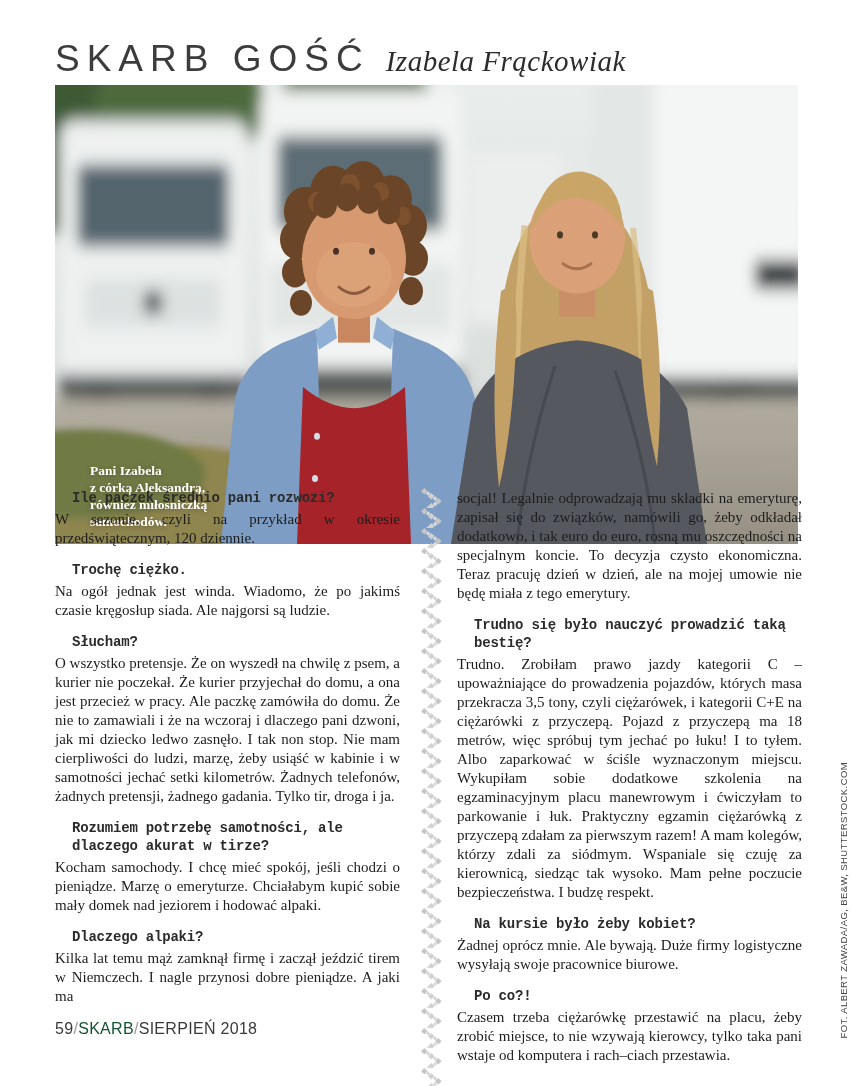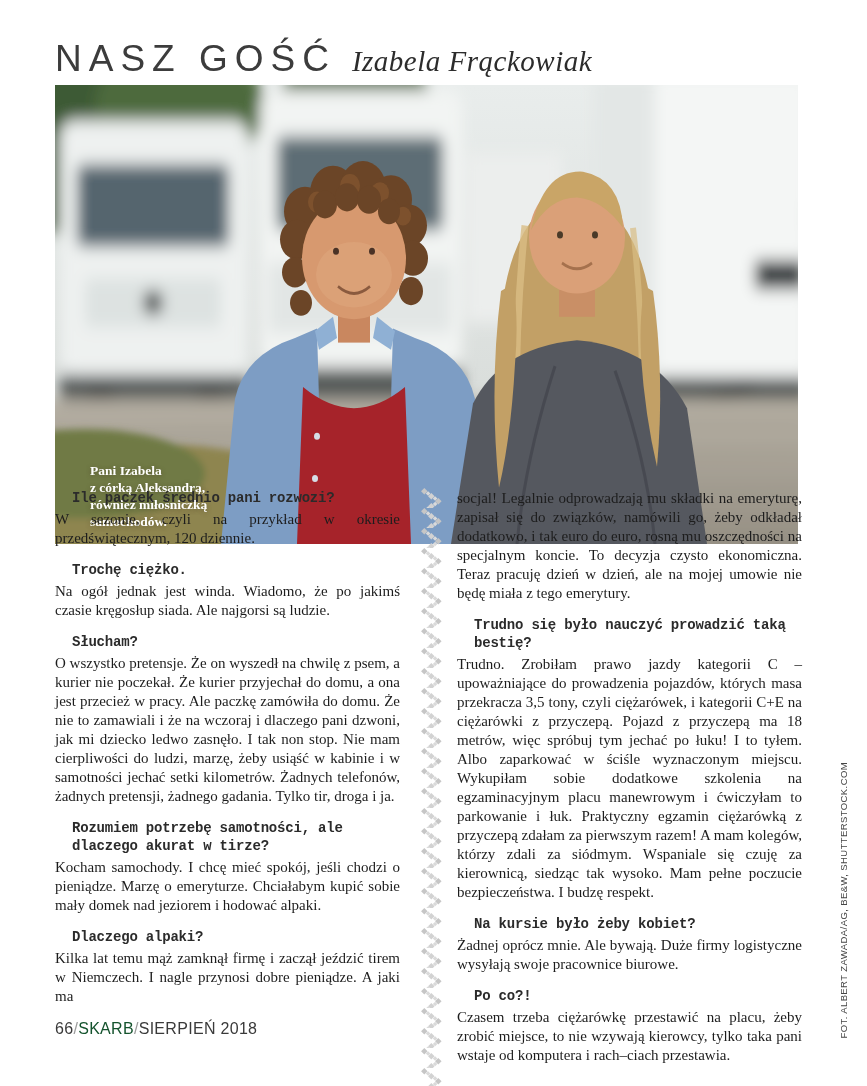--- a/index.html
+++ b/index.html
@@ -61,21 +61,21 @@
     font-family:"Liberation Sans", sans-serif; font-size:9.5px; letter-spacing:0.4px;
     color:#454545; white-space:nowrap;
   }
 </style>
 </head>
 <body>
 
 <div class="page">
 
   <div class="header">
-    <div class="section-title">NASZ GOŚĆ</div>
+    <div class="section-title">SKARB GOŚĆ</div>
     <div class="guest-name">Izabela Frąckowiak</div>
   </div>
 
   <div class="photo">
     <svg viewBox="0 0 743 392" preserveAspectRatio="none">
       <defs>
         <filter id="bBig" x="-20%" y="-20%" width="140%" height="140%">
             <feGaussianBlur stdDeviation="7"></feGaussianBlur>
           </filter>
         <filter id="bSoft" x="-20%" y="-20%" width="140%" height="140%">
@@ -236,18 +236,18 @@
         <h3 class="question">Trudno się było nauczyć prowadzić taką bestię?</h3>
         <p class="answer">Trudno. Zrobiłam prawo jazdy kategorii C – upoważniające do prowadzenia pojazdów, których masa przekracza 3,5 tony, czyli ciężarówek, i kategorii C+E na ciężarówki z przyczepą. Pojazd z przyczepą ma 18 metrów, więc spróbuj tym jechać po łuku! I to tyłem. Albo zaparkować w ściśle wyznaczonym miejscu. Wykupiłam sobie dodatkowe szkolenia na egzaminacyjnym placu manewrowym i ćwiczyłam to parkowanie i łuk. Praktyczny egzamin ciężarówką z przyczepą zdałam za pierwszym razem! A mam kolegów, którzy zdali za siódmym. Wspaniale się czuję za kierownicą, siedząc tak wysoko. Mam pełne poczucie bezpieczeństwa. I budzę respekt.</p>
         <h3 class="question">Na kursie było żeby kobiet?</h3>
         <p class="answer">Żadnej oprócz mnie. Ale bywają. Duże firmy logistyczne wysyłają swoje pracownice biurowe.</p>
         <h3 class="question">Po co?!</h3>
         <p class="answer">Czasem trzeba ciężarówkę przestawić na placu, żeby zrobić miejsce, to nie wzywają kierowcy, tylko taka pani wstaje od komputera i rach–ciach przestawia.</p>
       </div>
   </div>
 
   <div class="footer">
-    <span>66</span><span class="slash">/</span><span class="mag">SKARB</span><span class="slash">/</span><span>SIERPIEŃ 2018</span>
+    <span>59</span><span class="slash">/</span><span class="mag">SKARB</span><span class="slash">/</span><span>SIERPIEŃ 2018</span>
   </div>
 
   <div class="photo-credit">FOT. ALBERT ZAWADA/AG, BE&amp;W, SHUTTERSTOCK.COM</div>
 
 </div>
 
 </body></html>

